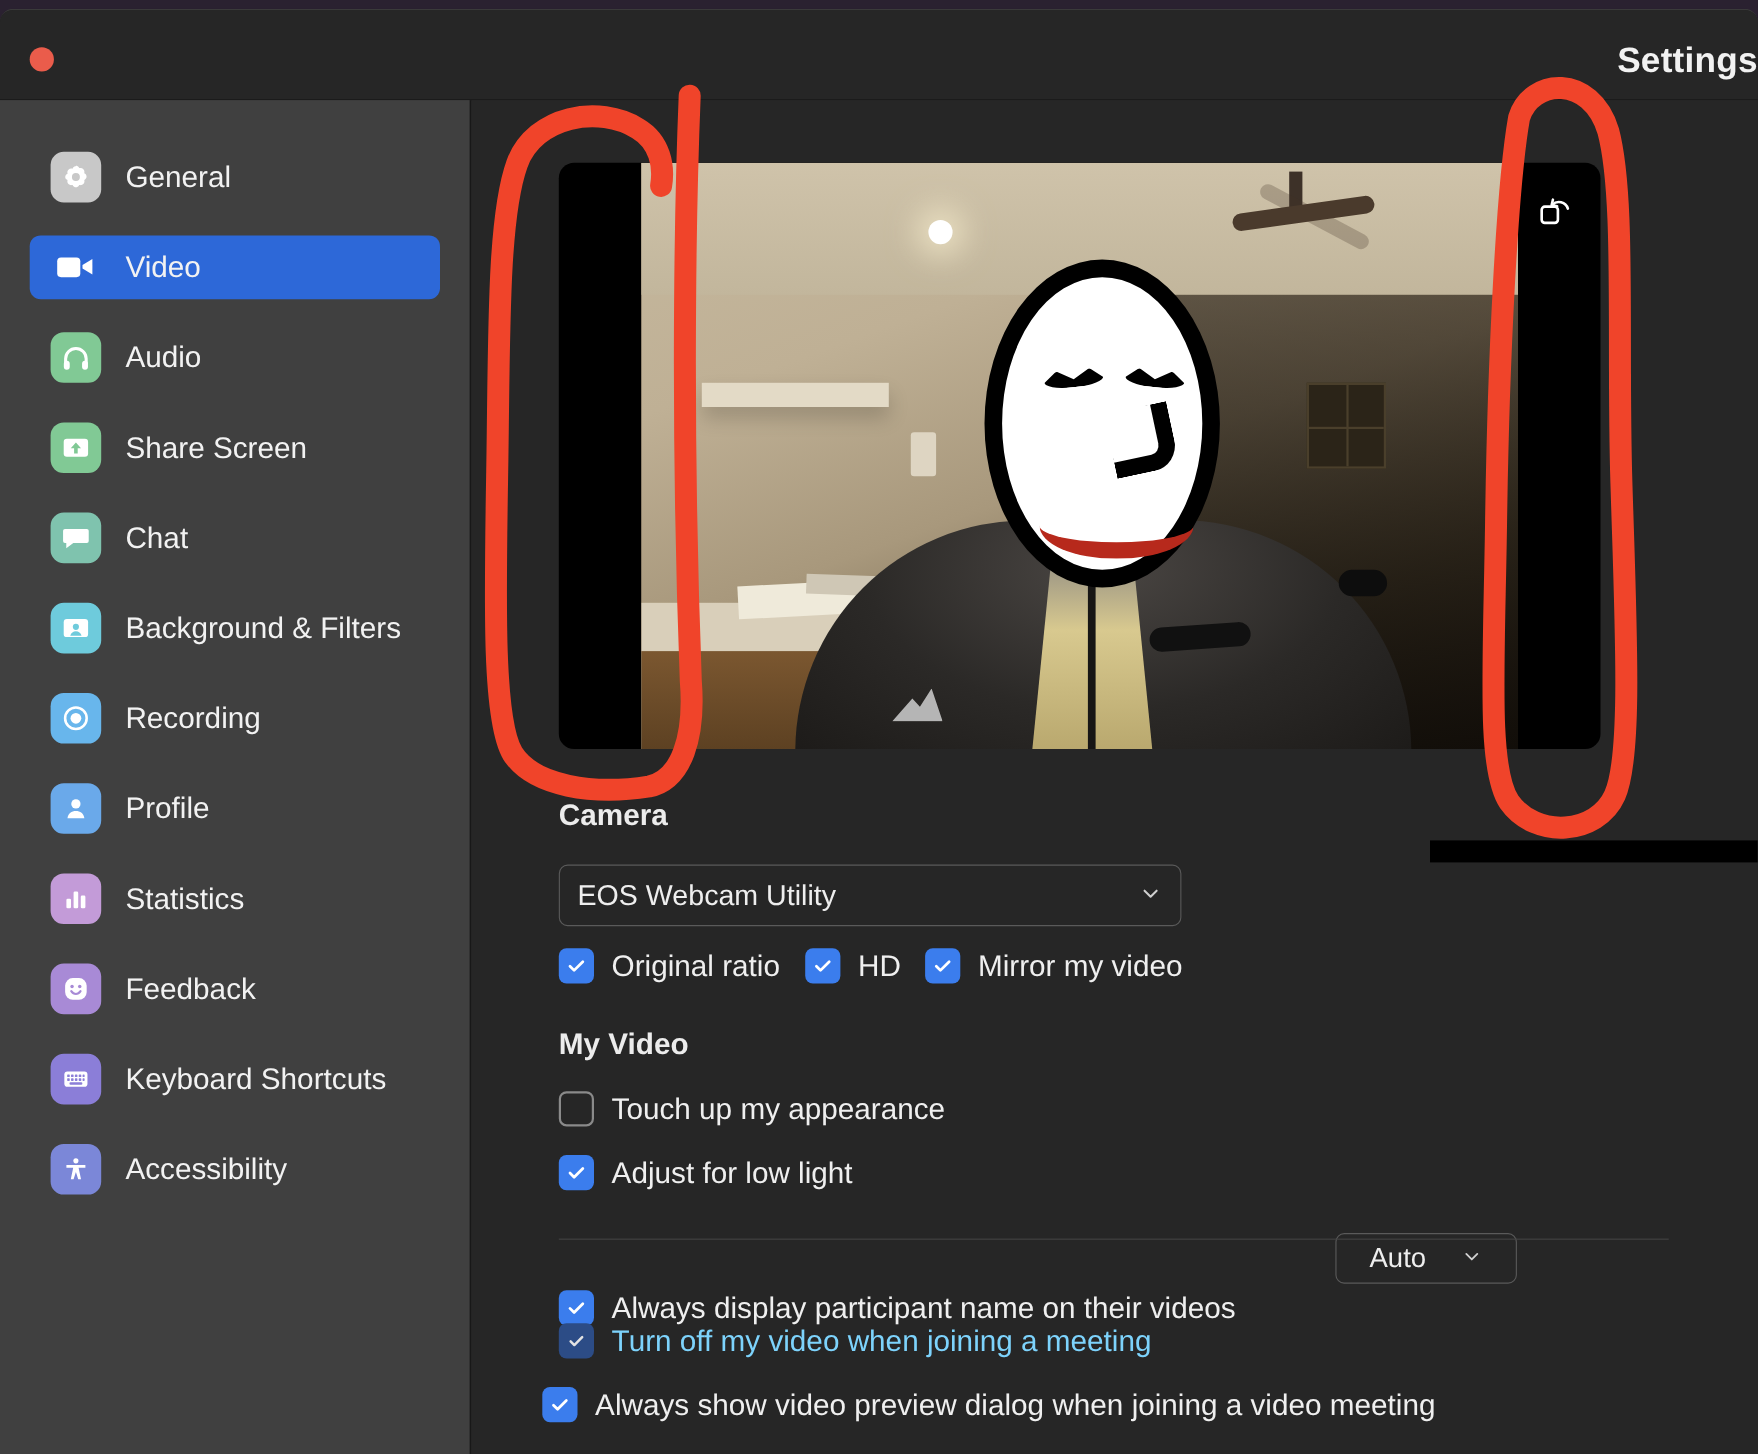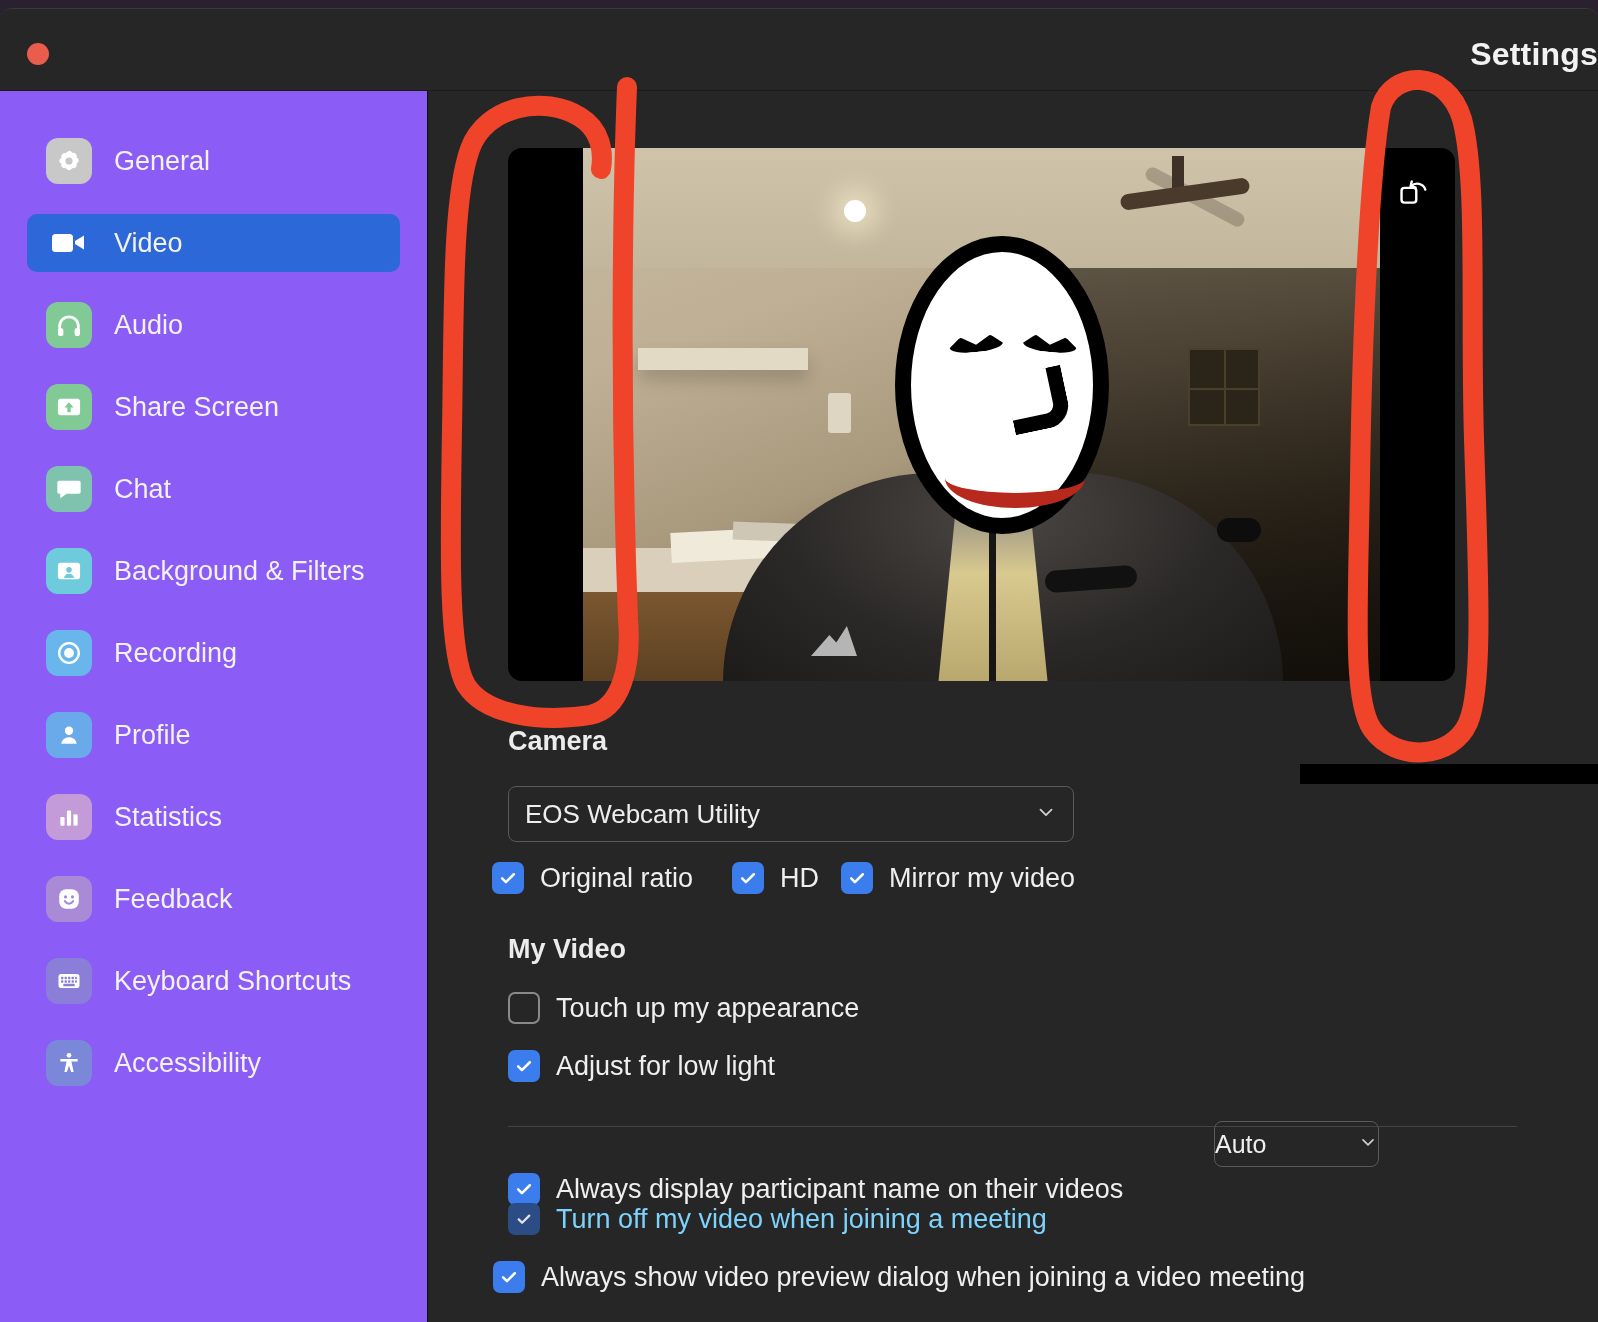--- a/index.html
+++ b/index.html
@@ -55,21 +55,21 @@
     width: 100%; height: 1px;
     background: #1b1b1b;
   }
 
   
   #sidebar {
     position: absolute;
     left: 0; top: 82px;
     width: 428px;
     height: 1232px;
-    background: #8b5cf6;
+    background: #404040;
     border-right: 1px solid #111;
     padding-top: 41px;
   }
   .nav-item {
     position: relative;
     height: 58px;
     margin: 0 27px 24px 27px;
     border-radius: 10px;
     display: flex;
     align-items: center;
@@ -333,21 +333,21 @@
   }
   .chk-label.muted { color: #7dd3fc; }
 
   #lowlight-select {
     position: absolute;
     left: 785px; top: 1030px;
     width: 165px; height: 46px;
     border: 1px solid #5a5a5a;
     border-radius: 8px;
     display: flex; align-items: center;
-    padding: 0 0;
+    padding: 0 30px;
     cursor: pointer;
   }
   #lowlight-select .val { color: #eee; font-size: 25px; flex: 1; }
 
   #divider {
     position: absolute;
     left: 79px; top: 1035px;
     width: 1009px; height: 1px;
     background: #444;
   }
@@ -565,21 +565,21 @@
 
     <div id="camera-select">
       <span class="val">EOS Webcam Utility</span>
       <span>
         <svg width="22" height="22" viewBox="0 0 24 24" fill="none" stroke="#cfcfcf" stroke-width="2" stroke-linecap="round" stroke-linejoin="round">
             <path d="M6 9.5l6 6 6-6"></path>
           </svg>
       </span>
     </div>
 
-    <div class="chk-row" style="left:63px; top:770px;">
+    <div class="chk-row" style="left:79px; top:770px;">
       <span class="chk on">
         <svg width="20" height="20" viewBox="0 0 24 24" fill="none" stroke="#fff" stroke-width="3" stroke-linecap="round" stroke-linejoin="round">
             <path d="M5 12.5l4.5 4.5L19 7.5"></path>
           </svg>
       </span>
       <span class="chk-label">Original ratio</span>
     </div>
 
     <div class="chk-row" style="left:303px; top:770px;">
       <span class="chk on">

